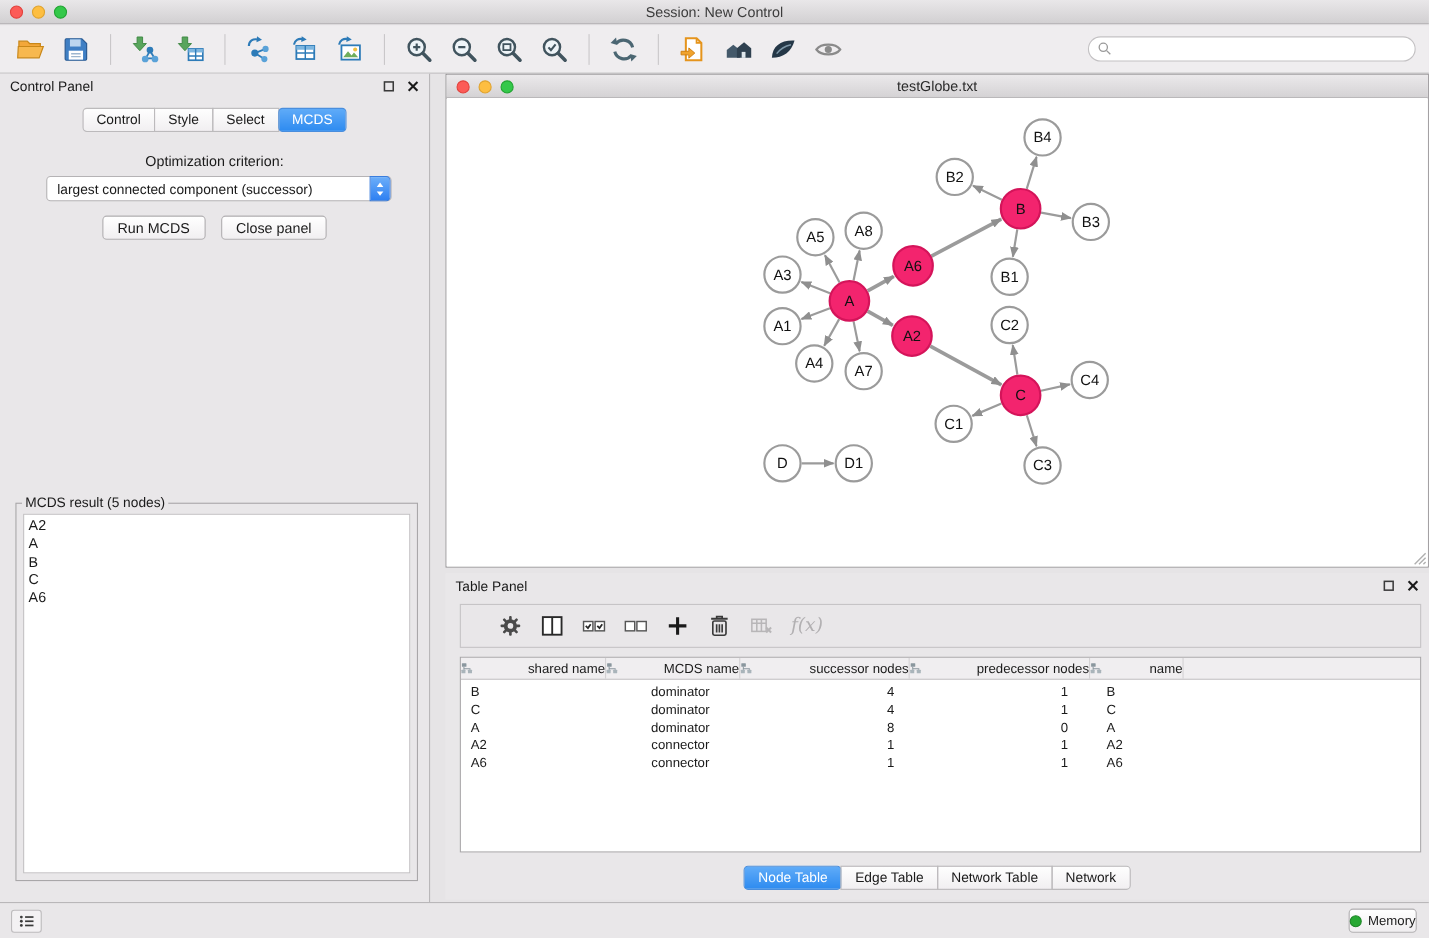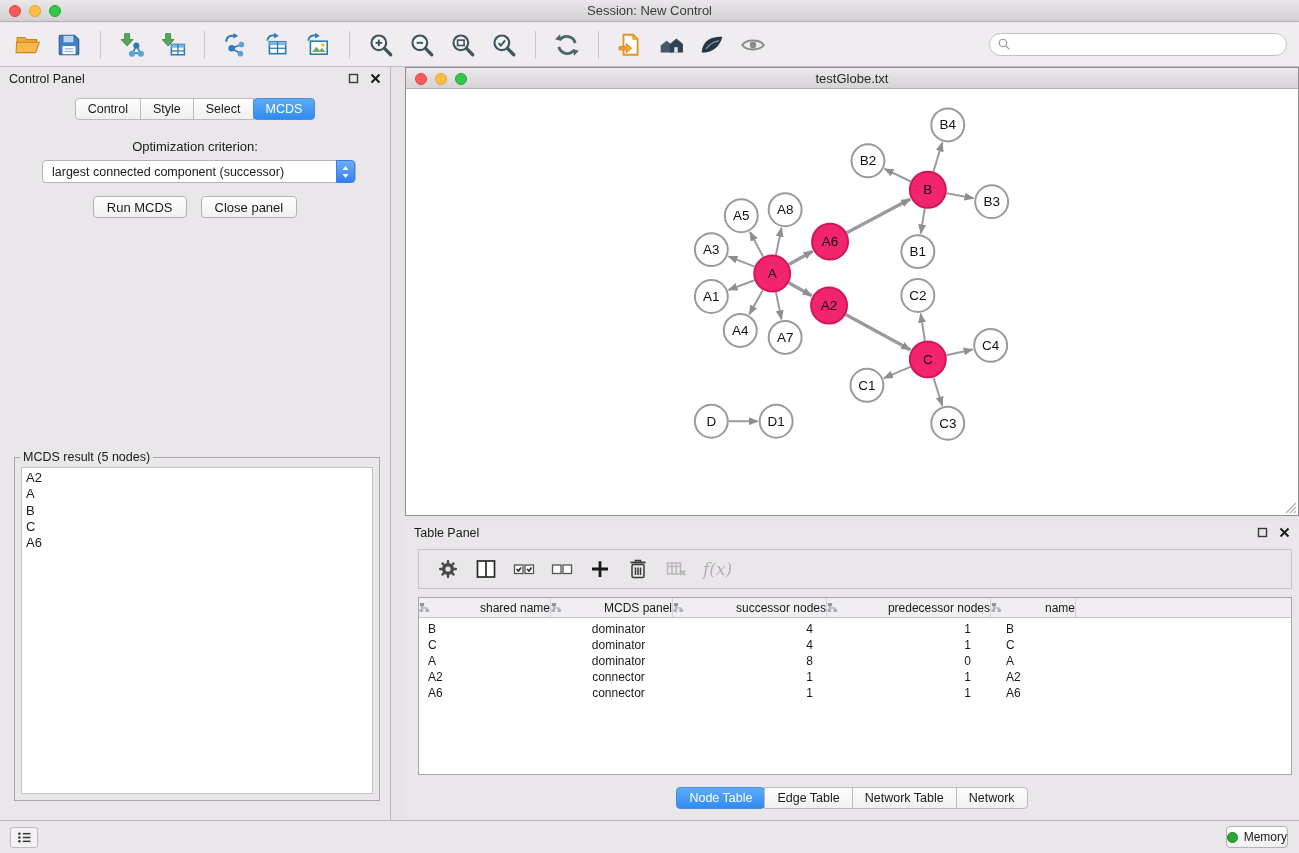--- a/index.html
+++ b/index.html
@@ -104,21 +104,21 @@
   .node-label { font-size:13.5px; fill:#111; font-family:"Liberation Sans",sans-serif; }
   .resize-grip { position:absolute; right:1px; bottom:1px; width:13px; height:13px; }
 
   
   .table-panel {
     position:absolute; left:405px; top:521px; width:894px; height:297px;
     background:#e9e7e9;
   }
   .tp-toolbar {
     position:absolute; left:13px; right:7px; top:28px; height:40px;
-    border:1px solid #c6c4c6; display:flex; align-items:center; padding-left:10px;
+    border:1px solid #c6c4c6; display:flex; align-items:center; padding-left:26px;
   }
   .tp-btn { width:38px; height:34px; display:flex; align-items:center; justify-content:center; flex:none; }
   .tp-btn svg { width:24px; height:24px; }
   .fx { font-family:"DejaVu Serif", serif; font-style:italic; font-size:17px; color:#b2b0b2; margin-left:8px; }
 
   .tp-table {
     position:absolute; left:13px; right:7px; top:76px; bottom:43px;
     background:#fff; border:1px solid #a9a7a9; overflow:hidden;
   }
   .thead { display:flex; height:20px; background:#f0eef0; border-bottom:1px solid #c6c4c6; }
@@ -589,21 +589,21 @@
           </svg>
           <span>shared name</span>
         </div>
         <div class="th" style="width: 122px;">
           <svg class="th-ico" viewBox="0 0 12 12">
             <rect x="1" y="1" width="4.5" height="3.5" rx="0.5" fill="#8a979e"></rect>
             <rect x="0.5" y="7.5" width="4" height="3.5" rx="0.5" fill="#a9b4ba"></rect>
             <rect x="7" y="7.5" width="4" height="3.5" rx="0.5" fill="#a9b4ba"></rect>
             <path d="M3 4.5v2h6v1M3 6.5v1" stroke="#8a979e" stroke-width="1" fill="none"></path>
           </svg>
-          <span>MCDS panel</span>
+          <span>MCDS name</span>
         </div>
         <div class="th" style="width: 154px;">
           <svg class="th-ico" viewBox="0 0 12 12">
             <rect x="1" y="1" width="4.5" height="3.5" rx="0.5" fill="#8a979e"></rect>
             <rect x="0.5" y="7.5" width="4" height="3.5" rx="0.5" fill="#a9b4ba"></rect>
             <rect x="7" y="7.5" width="4" height="3.5" rx="0.5" fill="#a9b4ba"></rect>
             <path d="M3 4.5v2h6v1M3 6.5v1" stroke="#8a979e" stroke-width="1" fill="none"></path>
           </svg>
           <span>successor nodes</span>
         </div>

